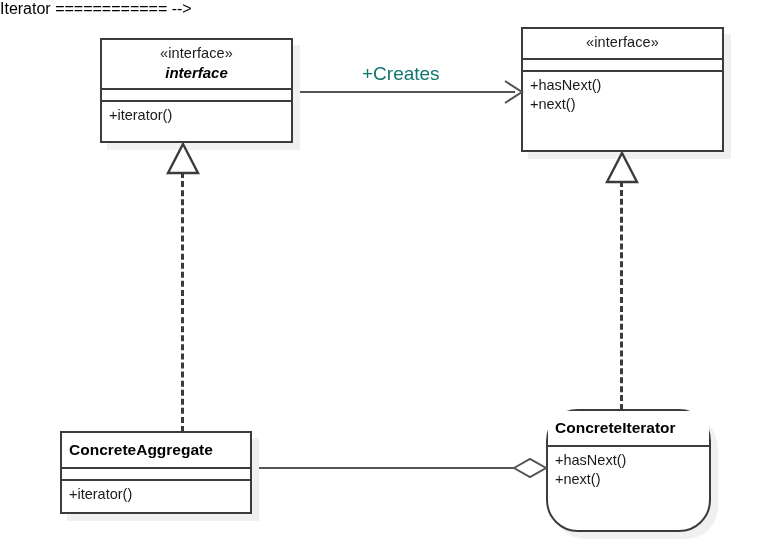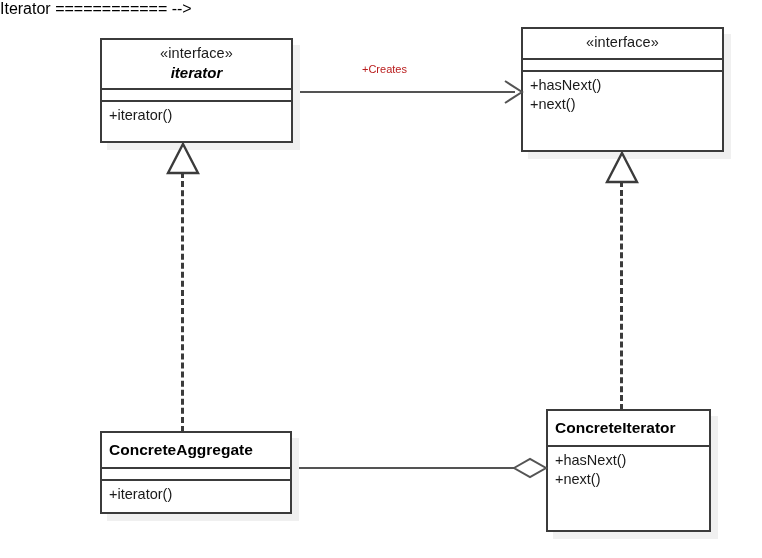--- a/index.html
+++ b/index.html
@@ -94,22 +94,22 @@
     z-index: 2;
   }
 
   .tri {
     position: absolute;
     z-index: 6;
   }
 
   .edge-label {
     position: absolute;
-    font-size: 11px;
-    color: #b91c1c;
+    font-size: 19px;
+    color: #0f766e;
     white-space: nowrap;
     z-index: 7;
   }
 </style>
 </head>
 <body>
 
 <div id="canvas">
 
    Iterator ============ --&gt;
@@ -136,53 +136,53 @@
   
   <div class="line hline" style="left:252px; top:467px; width:265px;"></div>
   <svg class="tri" style="left:512px; top:456px;" width="38" height="24" viewBox="0 0 38 24">
     <polygon points="2,12 18,3 34,12 18,21" fill="#ffffff" stroke="#545454" stroke-width="2" stroke-linejoin="miter"></polygon>
   </svg>
 
   
   <div class="uml-box" style="left:100px; top:38px; width:193px; height:105px;">
     <div class="compartment head">
       <div class="stereotype">«interface»</div>
-      <div class="cls-name">iterator</div>
+      <div class="cls-name">interface</div>
     </div>
     <div class="compartment empty"></div>
     <div class="compartment last members">
       <div class="member">+iterator()</div>
     </div>
   </div>
 
   
   <div class="uml-box" style="left:521px; top:27px; width:203px; height:125px;">
     <div class="compartment head">
       <div class="stereotype">«interface»</div>
     </div>
     <div class="compartment empty"></div>
     <div class="compartment last members">
       <div class="member">+hasNext()</div>
       <div class="member">+next()</div>
     </div>
   </div>
 
   
-  <div class="uml-box" style="left:60px; top:431px; width:192px; height:83px;margin-left:40px;">
+  <div class="uml-box" style="left:60px; top:431px; width:192px; height:83px;">
     <div class="compartment head left">
       <div class="cls-name plain">ConcreteAggregate</div>
     </div>
     <div class="compartment empty"></div>
     <div class="compartment last members">
       <div class="member">+iterator()</div>
     </div>
   </div>
 
   
-  <div class="uml-box" style="left:546px; top:409px; width:165px; height:123px;">
+  <div class="uml-box" style="left:546px; top:409px; width:165px; height:123px;border-radius:32px;">
     <div class="compartment head left">
       <div class="cls-name plain">ConcreteIterator</div>
     </div>
     <div class="compartment last members">
       <div class="member">+hasNext()</div>
       <div class="member">+next()</div>
     </div>
   </div>
 
 </div>

